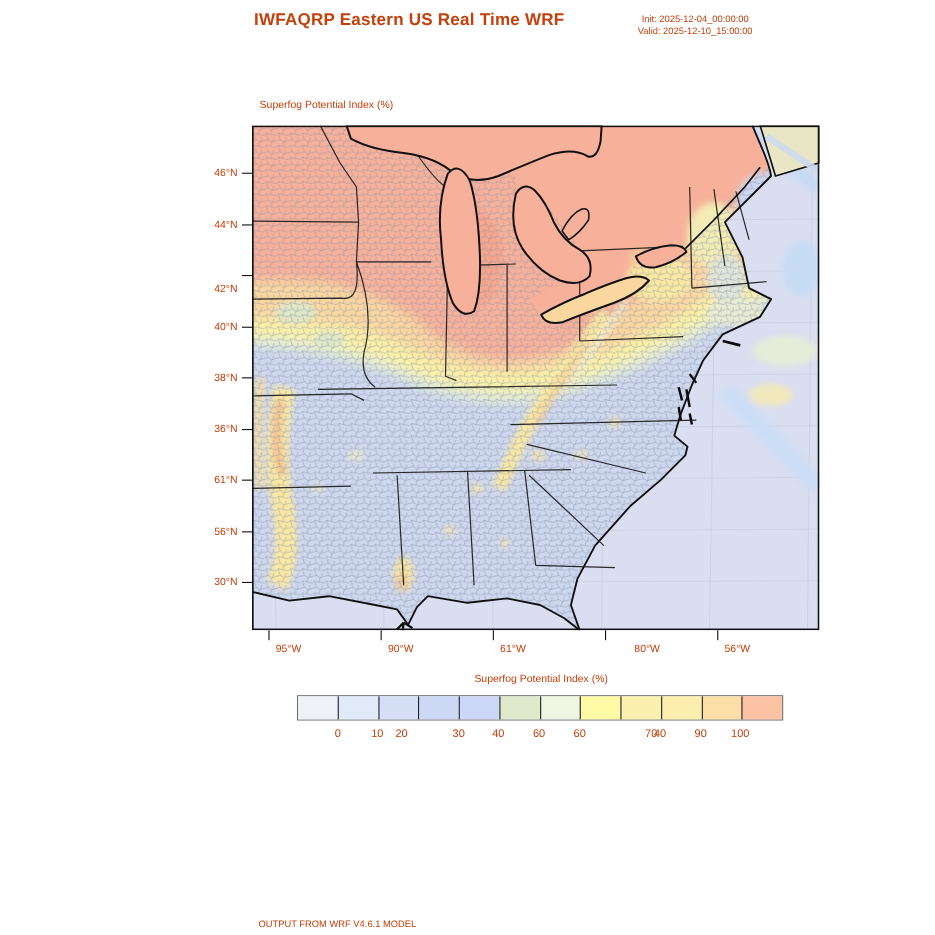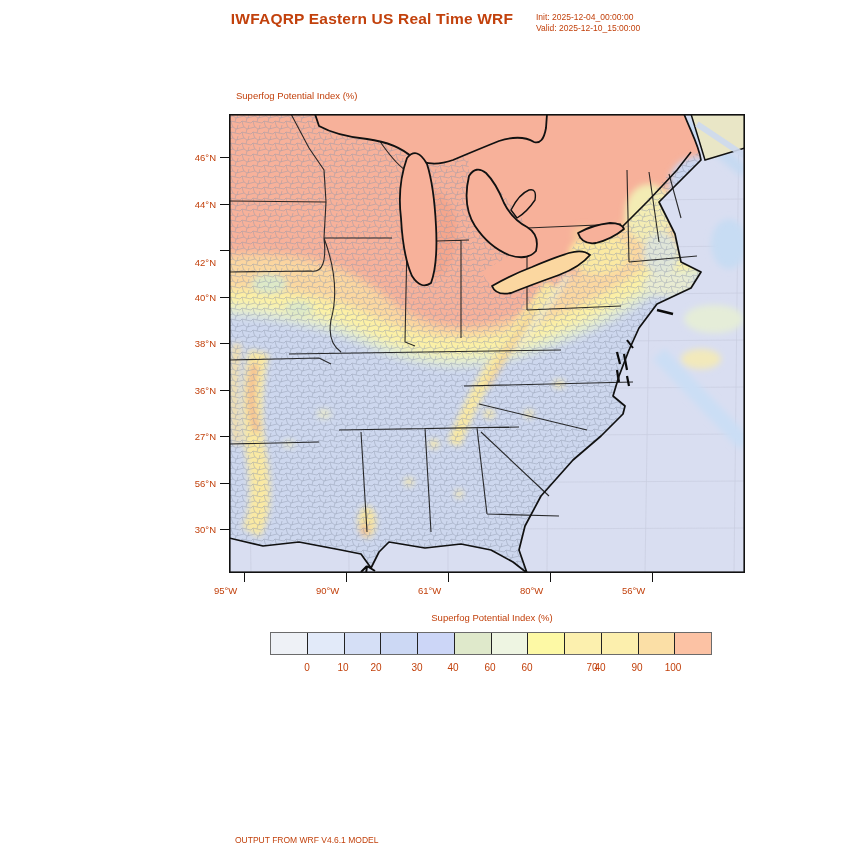--- a/index.html
+++ b/index.html
@@ -1,25 +1,25 @@
 <!DOCTYPE html>
 <html><head>
 <meta charset="utf-8">
 <style>
   html,body{margin:0;padding:0;background:#fff;}
   .canvas{position:relative;width:850px;height:850px;background:#ffffff;overflow:hidden;
           font-family:"Liberation Sans", sans-serif;color:#c2410c;margin-left:42px;}
   .abs{position:absolute;}
   .page-title{left:150px;top:10px;width:360px;text-align:center;font-size:15.5px;font-weight:bold;letter-spacing:0.2px;}
-  .stamp{left:494px;top:12px;width:230px;text-align:left;font-size:8.5px;line-height:11px;}
+  .stamp{left:475px;top:12px;width:230px;text-align:center;font-size:8.5px;line-height:11px;}
   .field-label{left:194px;top:90px;font-size:9.5px;}
   .map-frame{left:187px;top:114px;width:516px;height:459px;}
   .lat-label{width:46px;text-align:right;font-size:9.5px;left:128px;height:10px;line-height:10px;}
   .lat-tick{left:178px;width:9px;height:1.2px;background:#111;}
-  .lon-label{width:60px;text-align:left;font-size:9.5px;top:585px;}
+  .lon-label{width:60px;text-align:right;font-size:9.5px;top:585px;}
   .lon-tick{top:573px;width:1.2px;height:9px;background:#111;}
   .cbar-title{left:300px;top:612px;width:300px;text-align:center;font-size:9.5px;}
   .cbar{left:228px;top:632px;width:440px;height:21px;display:flex;border:1.5px solid #6b6b6b;box-sizing:content-box;}
   .cbar .cell{flex:1;border-left:1px solid #222;}
   .cbar .cell:first-child{border-left:none;}
   .cbar-num{top:662px;width:40px;text-align:center;font-size:10px;}
   .footer{left:193px;top:810px;font-size:8.5px;line-height:12px;white-space:pre;}
 </style>
 </head>
 <body>
@@ -178,55 +178,55 @@
   <div class="abs lat-label" style="top:200px">44°N</div>
   <div class="abs lat-tick" style="top:250px"></div>
   <div class="abs lat-label" style="top:258px">42°N</div>
   <div class="abs lat-tick" style="top:297px"></div>
   <div class="abs lat-label" style="top:293px">40°N</div>
   <div class="abs lat-tick" style="top:343px"></div>
   <div class="abs lat-label" style="top:339px">38°N</div>
   <div class="abs lat-tick" style="top:390px"></div>
   <div class="abs lat-label" style="top:386px">36°N</div>
   <div class="abs lat-tick" style="top:436px"></div>
-  <div class="abs lat-label" style="top:432px">27°N</div>
+  <div class="abs lat-label" style="top:432px">61°N</div>
   <div class="abs lat-tick" style="top:483px"></div>
   <div class="abs lat-label" style="top:479px">56°N</div>
   <div class="abs lat-tick" style="top:529px"></div>
   <div class="abs lat-label" style="top:525px">30°N</div>
 
   <div class="abs lon-tick" style="left:202px"></div>
   <div class="abs lon-label" style="left:172px">95°W</div>
   <div class="abs lon-tick" style="left:304px"></div>
   <div class="abs lon-label" style="left:274px">90°W</div>
   <div class="abs lon-tick" style="left:406px"></div>
   <div class="abs lon-label" style="left:376px">61°W</div>
   <div class="abs lon-tick" style="left:508px"></div>
-  <div class="abs lon-label" style="left:478px">80°W</div>
+  <div class="abs lon-label" style="left:498px">80°W</div>
   <div class="abs lon-tick" style="left:610px"></div>
   <div class="abs lon-label" style="left:580px">56°W</div>
 
   <div class="abs cbar-title">Superfog Potential Index  (%)</div>
   <div class="abs cbar">
     <div class="cell" style="background: rgb(238, 241, 246);"></div>
     <div class="cell" style="background: rgb(226, 234, 249);"></div>
     <div class="cell" style="background: rgb(213, 223, 246);"></div>
     <div class="cell" style="background: rgb(204, 216, 244);"></div>
     <div class="cell" style="background: rgb(204, 214, 247);"></div>
     <div class="cell" style="background: rgb(223, 233, 203);"></div>
     <div class="cell" style="background: rgb(238, 245, 226);"></div>
     <div class="cell" style="background: rgb(253, 249, 165);"></div>
     <div class="cell" style="background: rgb(252, 240, 174);"></div>
     <div class="cell" style="background: rgb(252, 239, 173);"></div>
     <div class="cell" style="background: rgb(251, 223, 166);"></div>
     <div class="cell" style="background: rgb(252, 194, 164);"></div>
   </div>
   <div class="abs cbar-num" style="left:245px">0</div>
   <div class="abs cbar-num" style="left:281px">10</div>
-  <div class="abs cbar-num" style="left:314px">20</div>
+  <div class="abs cbar-num" style="left:303px">20</div>
   <div class="abs cbar-num" style="left:355px">30</div>
   <div class="abs cbar-num" style="left:391px">40</div>
   <div class="abs cbar-num" style="left:428px">60</div>
   <div class="abs cbar-num" style="left:465px">60</div>
   <div class="abs cbar-num" style="left:530px">70</div>
   <div class="abs cbar-num" style="left:538px">40</div>
   <div class="abs cbar-num" style="left:575px">90</div>
   <div class="abs cbar-num" style="left:611px">100</div>
 
   <div class="abs footer">

